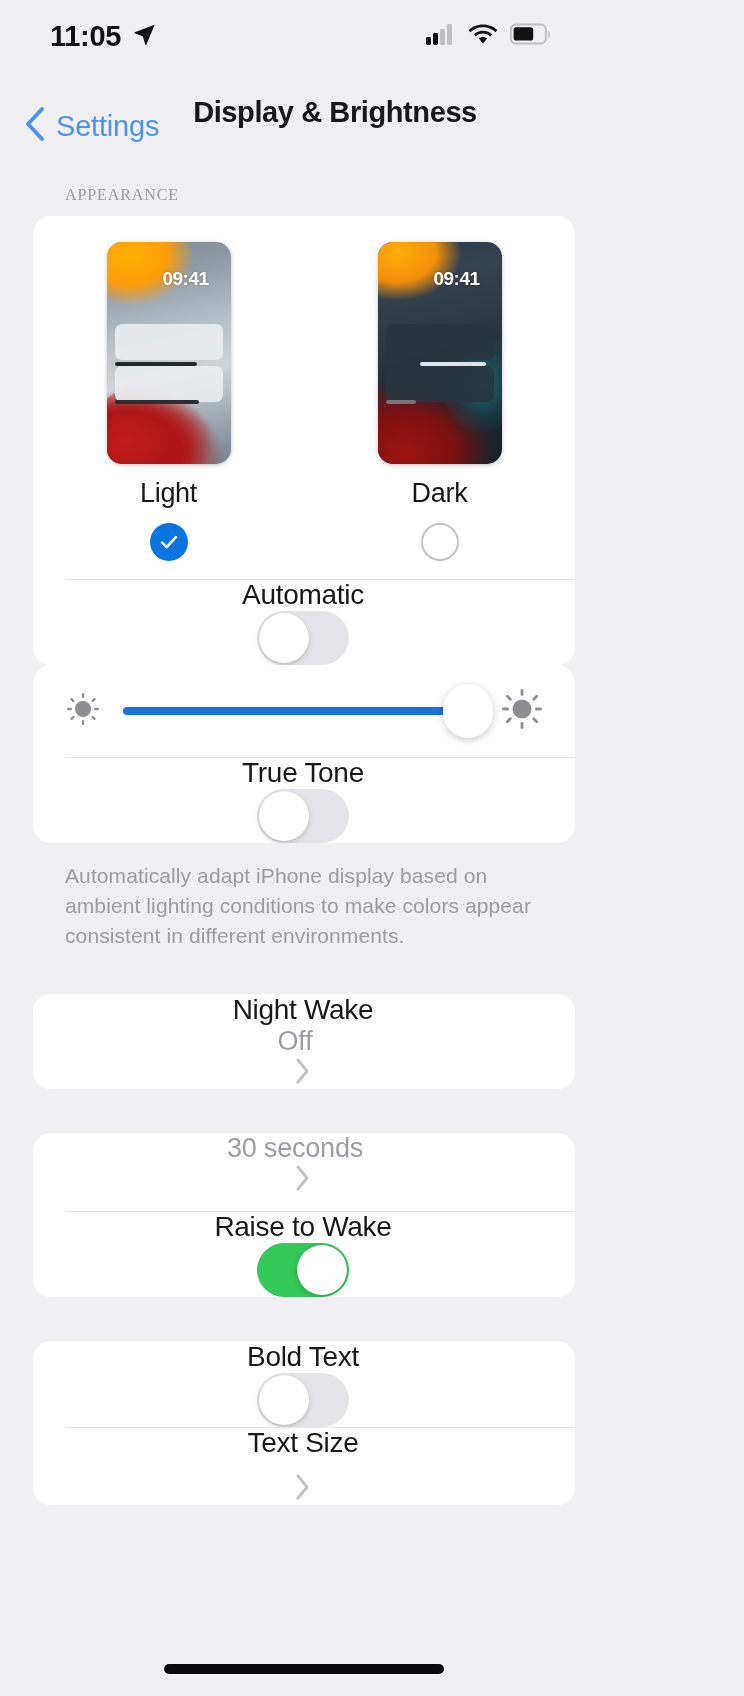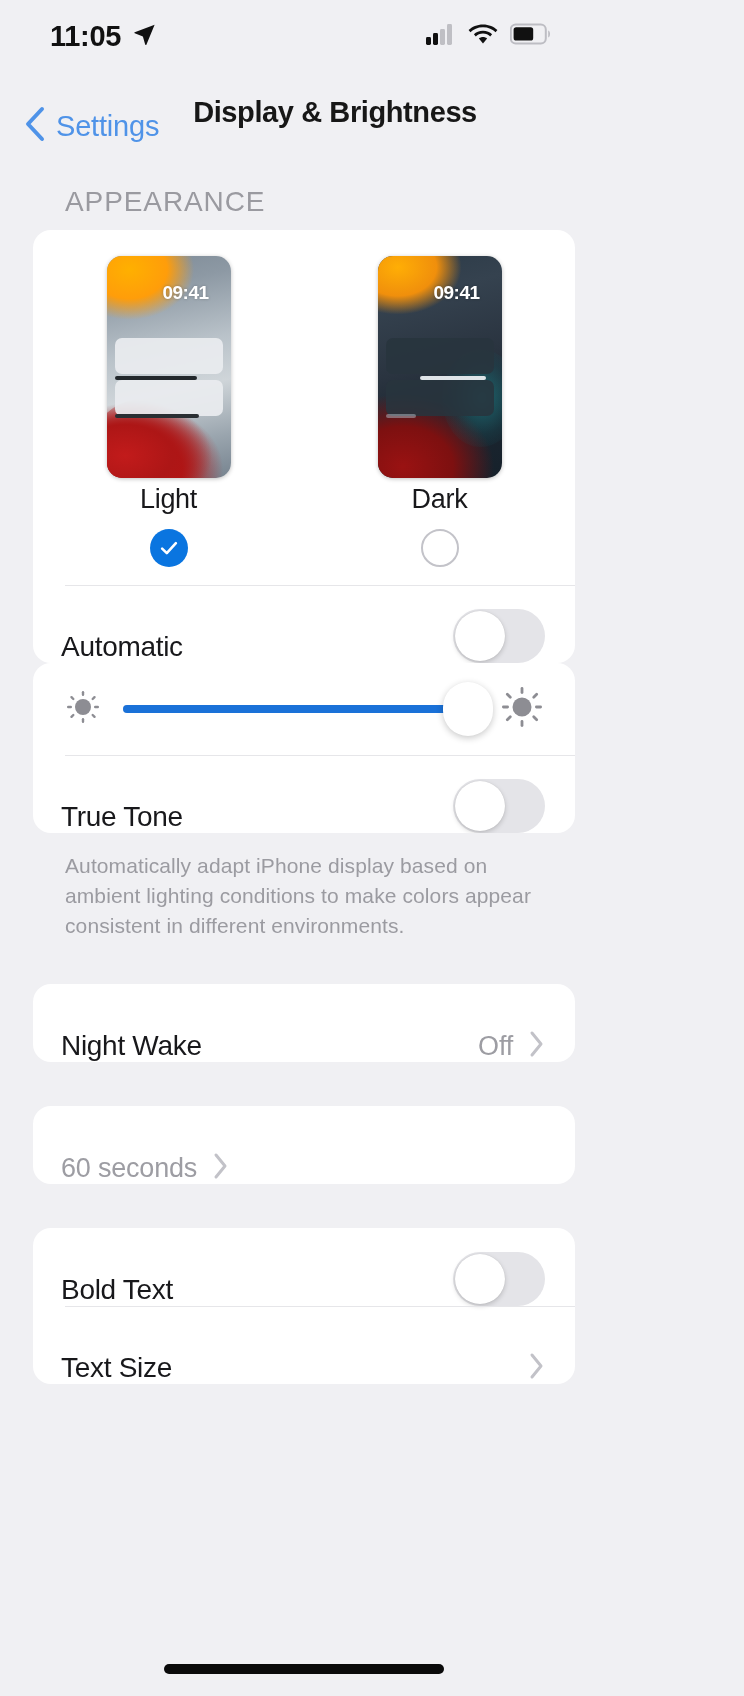--- a/index.html
+++ b/index.html
@@ -53,37 +53,39 @@
     font-size: 29px; font-weight: bold; color: #171717;
     letter-spacing: -0.4px;
     pointer-events: none;
     padding-left: 62px;
   }
 
   
   .content { padding: 0 33px; }
 
   .section-header {
-    font-size: 28px;
+    font-size: 16px;
     color: #9a9aa0;
     letter-spacing: 0.9px;
     padding: 34px 32px 12px 32px;
+    font-family: Liberation Serif, serif;
   }
 
   .card {
     background: #ffffff;
     border-radius: 18px;
     overflow: hidden;
   }
 
   .row {
     position: relative;
-    display: flex; align-items: flex-end;
+    display: flex; align-items: center;
     min-height: 78px;
     padding: 0 30px 0 28px;
+    flex-direction: column;
   }
   .row + .row::before,
   .row.with-sep::before {
     content: "";
     position: absolute;
     left: 32px; right: 0; top: 0;
     height: 1px;
     background: #e6e6e9;
   }
   .row-label {
@@ -168,21 +170,21 @@
     height: 4px;
     border-radius: 2px;
   }
   .light .pv-line.l1 { left: 8px; width: 82px; top: 120px; background: #23282c; }
   .light .pv-line.l2 { left: 8px; width: 84px; top: 158px; background: #2a2f33; }
   .dark  .pv-line.l1 { left: 42px; width: 66px; top: 120px; background: #dfe4e8; }
   .dark  .pv-line.l2 { left: 8px; width: 30px; top: 158px; background: rgba(180,190,200,0.5); }
 
   .option-label {
     font-size: 27px; color: #18181b; letter-spacing: -0.3px;
-    margin-top: 6px;
+    margin-top: 14px;
   }
   .radio {
     margin-top: 14px;
     width: 38px; height: 38px;
     border-radius: 50%;
     display: flex; align-items: center; justify-content: center;
   }
   .radio.off { border: 2px solid #c3c3c9; background: transparent; }
   .radio.on  { background: #0a75e0; border: none; }
 
@@ -425,25 +427,31 @@
             <path d="M3 3 L12 14 L3 25" fill="none" stroke="#c2c2c8" stroke-width="3" stroke-linecap="round" stroke-linejoin="round"></path>
           </svg>
         </span>
       </div>
     </div>
 
     <div class="gap"></div>
 
     <div class="card">
       <div class="row">
-        <span class="row-value">60 seconds</span>
+        <span class="row-value">30 seconds</span>
         <span class="chevron">
           <svg width="16" height="28" viewBox="0 0 16 28">
             <path d="M3 3 L12 14 L3 25" fill="none" stroke="#c2c2c8" stroke-width="3" stroke-linecap="round" stroke-linejoin="round"></path>
           </svg>
+        </span>
+      </div>
+      <div class="row">
+        <span class="row-label">Raise to Wake</span>
+        <span class="toggle on">
+          <span class="knob"></span>
         </span>
       </div>
     </div>
 
     <div class="gap"></div>
 
     <div class="card">
       <div class="row">
         <span class="row-label">Bold Text</span>
         <span class="toggle off">

